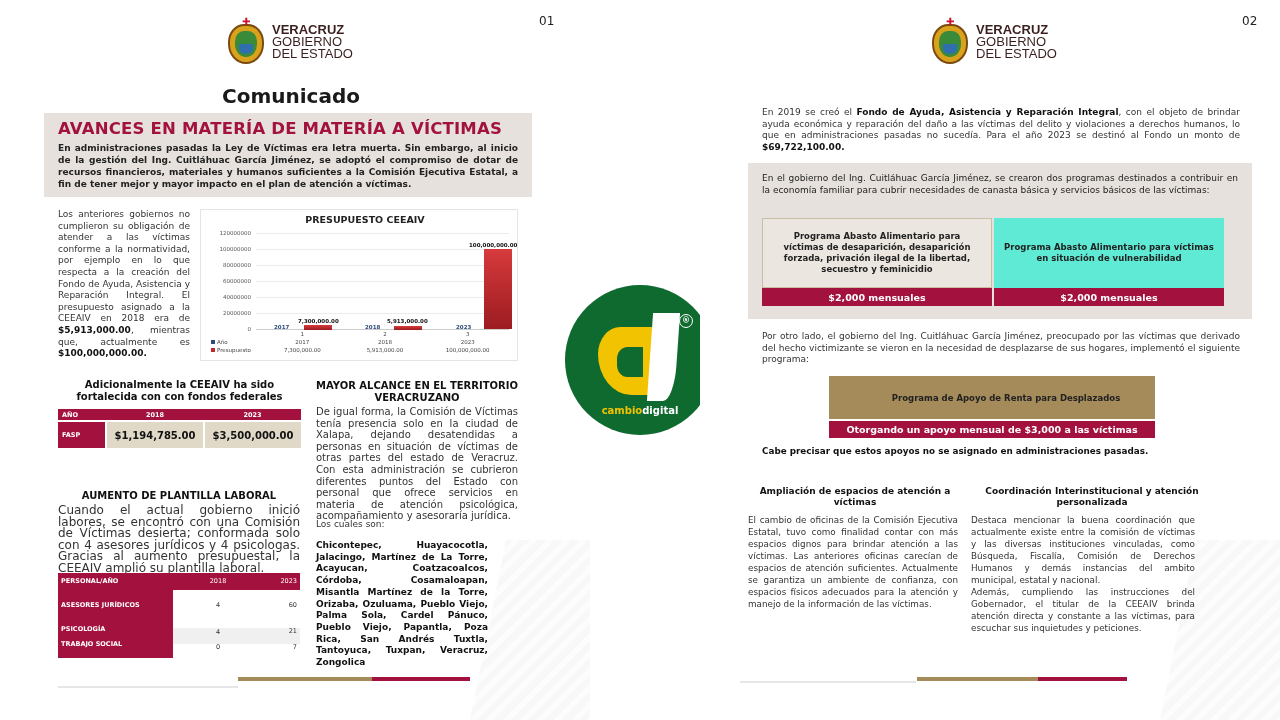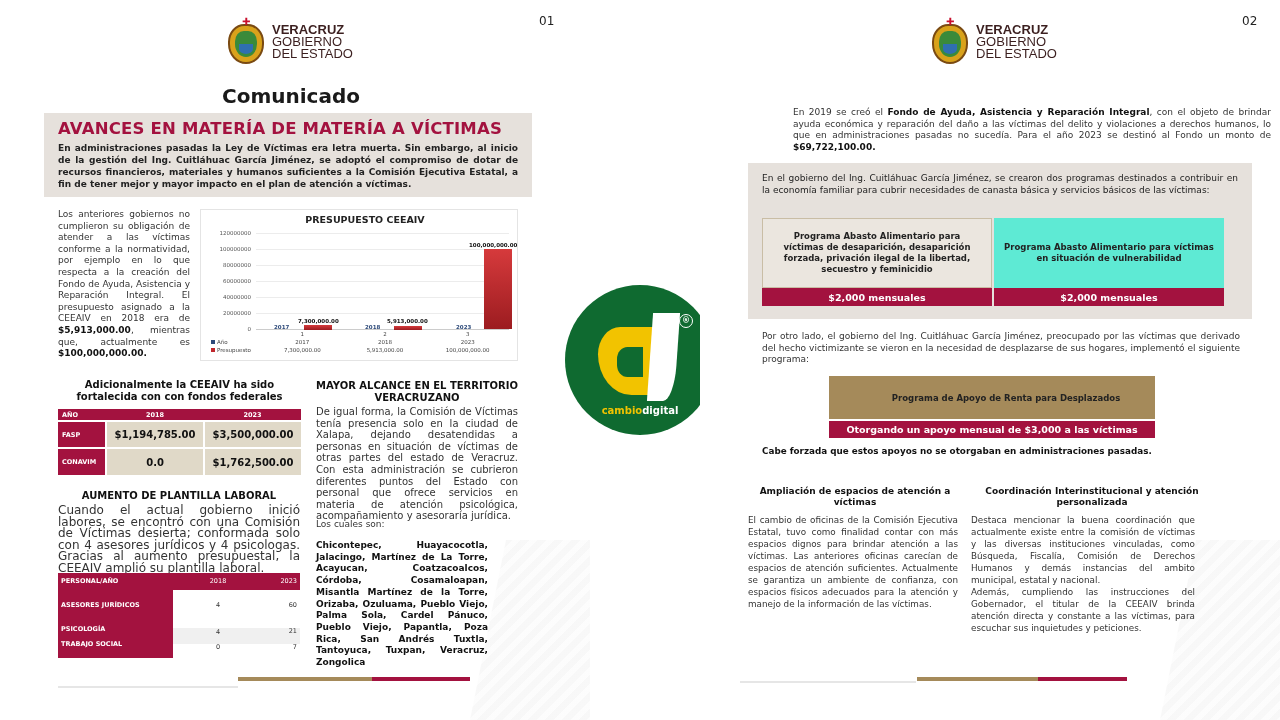--- a/index.html
+++ b/index.html
@@ -83,21 +83,21 @@
 .cd-logo { position: absolute; left: 565px; top: 285px; width: 150px; height: 150px; border-radius: 50%; background: #0f6a30; overflow: hidden; }
 .cd-c { position: absolute; left: 33px; top: 42px; width: 56px; height: 68px; background: #f2c300; border-radius: 40% 0 0 60%; }
 .cd-c-hole { position: absolute; left: 52px; top: 62px; width: 26px; height: 30px; background: #0f6a30; border-radius: 40% 0 0 40%; }
 .cd-d { position: absolute; left: 85px; top: 28px; width: 27px; height: 88px; background: #fff; border-radius: 0 0 40% 0; transform: skewX(-4deg); }
 .cd-reg { position: absolute; left: 114px; top: 29px; width: 14px; height: 14px; border: 1.5px solid #fff; border-radius: 50%; color: #fff; font-size: 8px; text-align: center; line-height: 11px; font-weight: bold; }
 .cd-text { position: absolute; left: 0; right: 0; top: 120px; text-align: center; font-size: 10px; font-weight: bold; }
 .cd-text .y { color: #f2c300; }
 .cd-text .w { color: #fff; }
 
 
-.p2-intro { position: absolute; left: 62px; top: 107px; width: 478px; font-size: 9px; line-height: 11.6px; text-align: justify; color: #333; margin-left: 31px; }
+.p2-intro { position: absolute; left: 62px; top: 107px; width: 478px; font-size: 9px; line-height: 11.6px; text-align: justify; color: #333; }
 .p2-intro b { color: #111; }
 .p2-box { position: absolute; left: 48px; top: 163px; width: 504px; height: 156px; background: #e6e1dc; }
 .p2-box-text { position: absolute; left: 14px; top: 10px; width: 476px; font-size: 9px; line-height: 11.6px; text-align: justify; color: #222; }
 .prog { position: absolute; top: 55px; height: 70px; display: flex; align-items: center; justify-content: center; text-align: center; font-size: 8.5px; font-weight: bold; line-height: 11px; padding: 4px 10px; color: #222; }
 .prog1 { left: 14px; width: 230px; background: #ebe6df; border: 1px solid #c9bda5; }
 .prog2 { left: 246px; width: 230px; background: #5eead4; }
 .prog-price { position: absolute; top: 125px; height: 18px; background: #a3123f; color: #fff; font-size: 9.5px; font-weight: bold; display: flex; align-items: center; justify-content: center; }
 .pp1 { left: 14px; width: 230px; }
 .pp2 { left: 246px; width: 230px; }
 
@@ -198,25 +198,20 @@
         <tr>
       <th>AÑO</th>
       <th>2018</th>
       <th>2023</th>
     </tr>
     <tr>
       <td class="rowhead">FASP</td>
       <td>$1,194,785.00</td>
       <td>$3,500,000.00</td>
     </tr>
-    <tr>
-      <td class="rowhead">CONAVIM</td>
-      <td>0.0</td>
-      <td>$1,762,500.00</td>
-    </tr>
   </tbody>
     </table>
 
   <div class="sec-title" style="left:58px; top:490px; width:242px;">AUMENTO DE PLANTILLA LABORAL</div>
   <div class="plantilla-text">Cuando el actual gobierno inició labores, se encontró con una Comisión de Víctimas desierta; conformada solo con 4 asesores jurídicos y 4 psicologas. Gracias al aumento presupuestal, la CEEAIV amplió su plantilla laboral.</div>
 
   <div class="staff">
     <div class="side"></div>
     <div class="head"></div>
     <div class="stripe"></div>
@@ -288,21 +283,21 @@
     <div class="p2-box-text">En el gobierno del Ing. Cuitláhuac García Jiménez, se crearon dos programas destinados a contribuir en la economía familiar para cubrir necesidades de canasta básica y servicios básicos de las víctimas:</div>
     <div class="prog prog1">Programa Abasto Alimentario para víctimas de desaparición, desaparición forzada, privación ilegal de la libertad, secuestro y feminicidio</div>
     <div class="prog prog2">Programa Abasto Alimentario para víctimas en situación de vulnerabilidad</div>
     <div class="prog-price pp1">$2,000 mensuales</div>
     <div class="prog-price pp2">$2,000 mensuales</div>
   </div>
 
   <div class="p2-otro">Por otro lado, el gobierno del Ing. Cuitláhuac García Jiménez, preocupado por las víctimas que derivado del hecho victimizante se vieron en la necesidad de desplazarse de sus hogares, implementó el siguiente programa:</div>
   <div class="renta-box">Programa de Apoyo de Renta para Desplazados</div>
   <div class="renta-price">Otorgando un apoyo mensual de $3,000 a las víctimas</div>
-  <div class="cabe">Cabe forzada que estos apoyos no se otorgaban en administraciones pasadas.</div>
+  <div class="cabe">Cabe precisar que estos apoyos no se asignado en administraciones pasadas.</div>
 
   <div class="col-title" style="left:48px; top:486px; width:214px;">Ampliación de espacios de atención a víctimas</div>
   <div class="col-text" style="left:48px; top:514px; width:210px;">El cambio de oficinas de la Comisión Ejecutiva Estatal, tuvo como finalidad contar con más espacios dignos para brindar atención a las víctimas. Las anteriores oficinas carecían de espacios de atención suficientes. Actualmente se garantiza un ambiente de confianza, con espacios físicos adecuados para la atención y manejo de la información de las víctimas.</div>
 
   <div class="col-title" style="left:272px; top:486px; width:240px;">Coordinación Interinstitucional y atención personalizada</div>
   <div class="col-text" style="left:271px; top:514px; width:224px;">
     <div>Destaca mencionar la buena coordinación que actualmente existe entre la comisión de víctimas y las diversas instituciones vinculadas, como Búsqueda, Fiscalía, Comisión de Derechos Humanos y demás instancias del ambito municipal, estatal y nacional.</div>
     <div>Además, cumpliendo las instrucciones del Gobernador, el titular de la CEEAIV brinda atención directa y constante a las víctimas, para escuchar sus inquietudes y peticiones.</div>
   </div>
 

